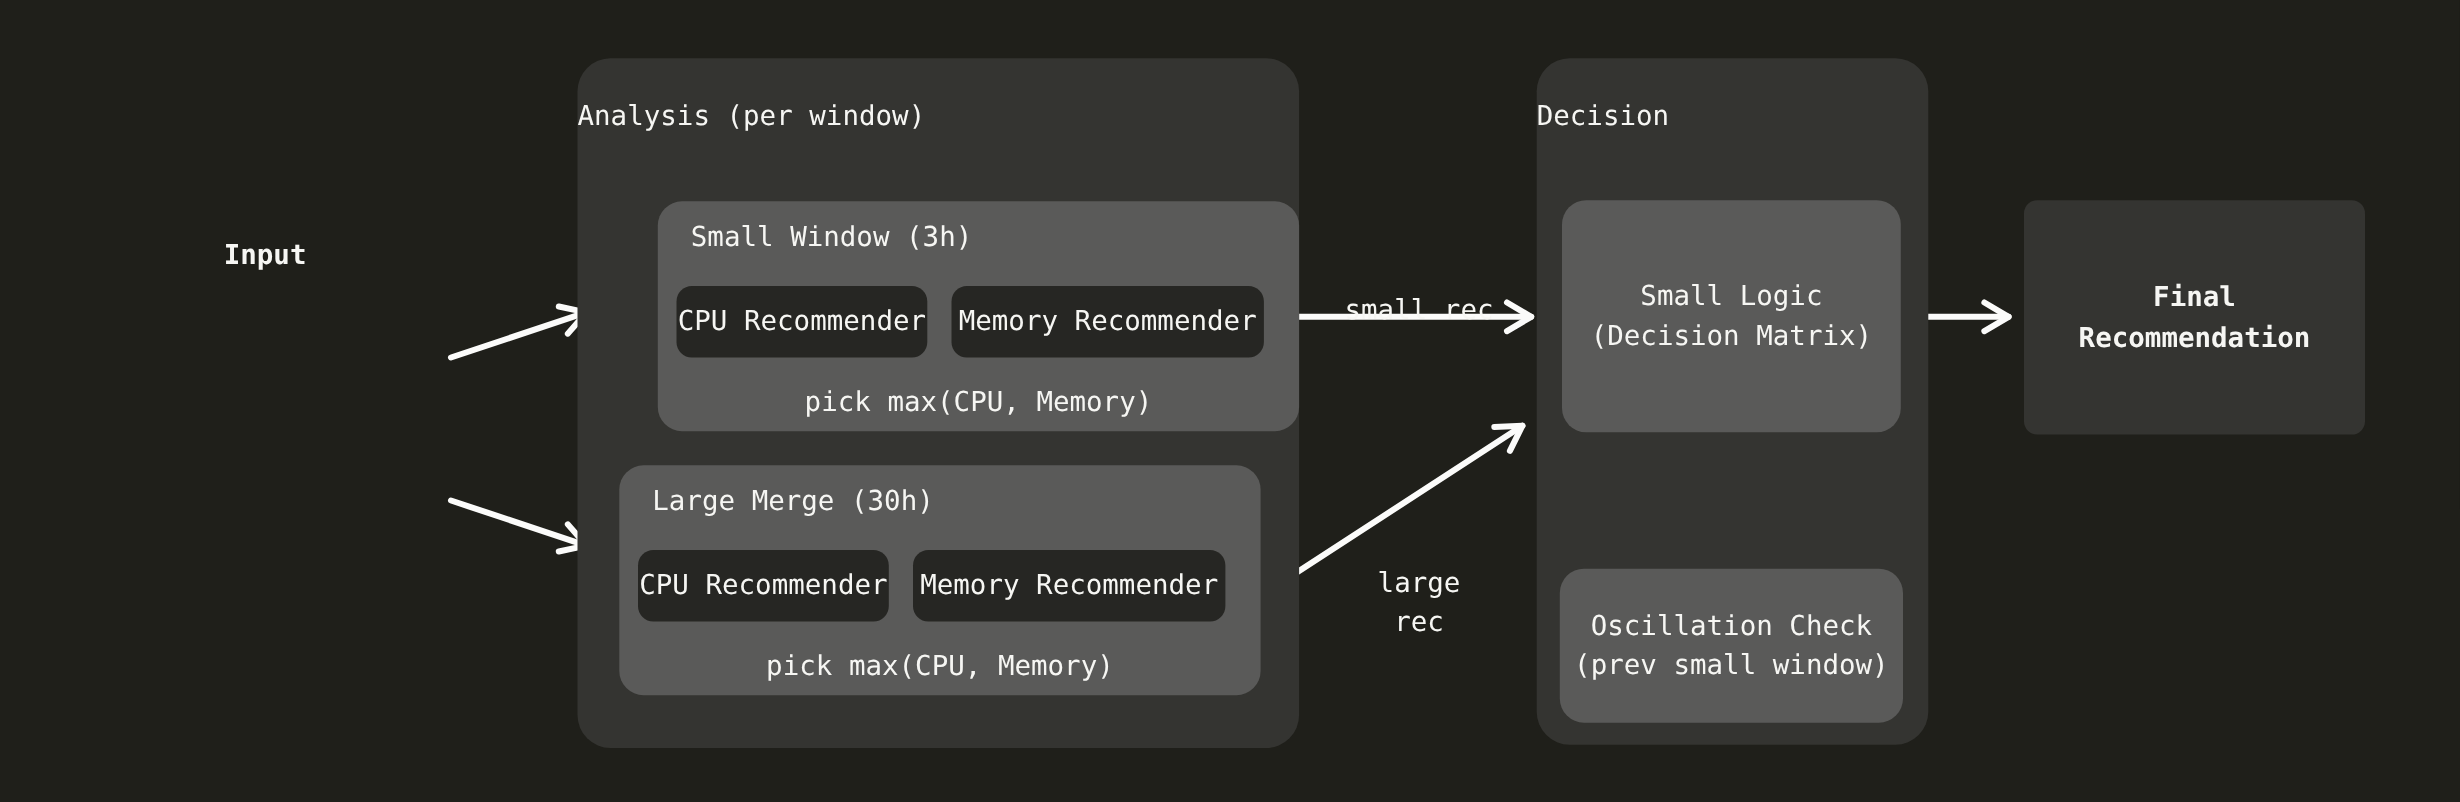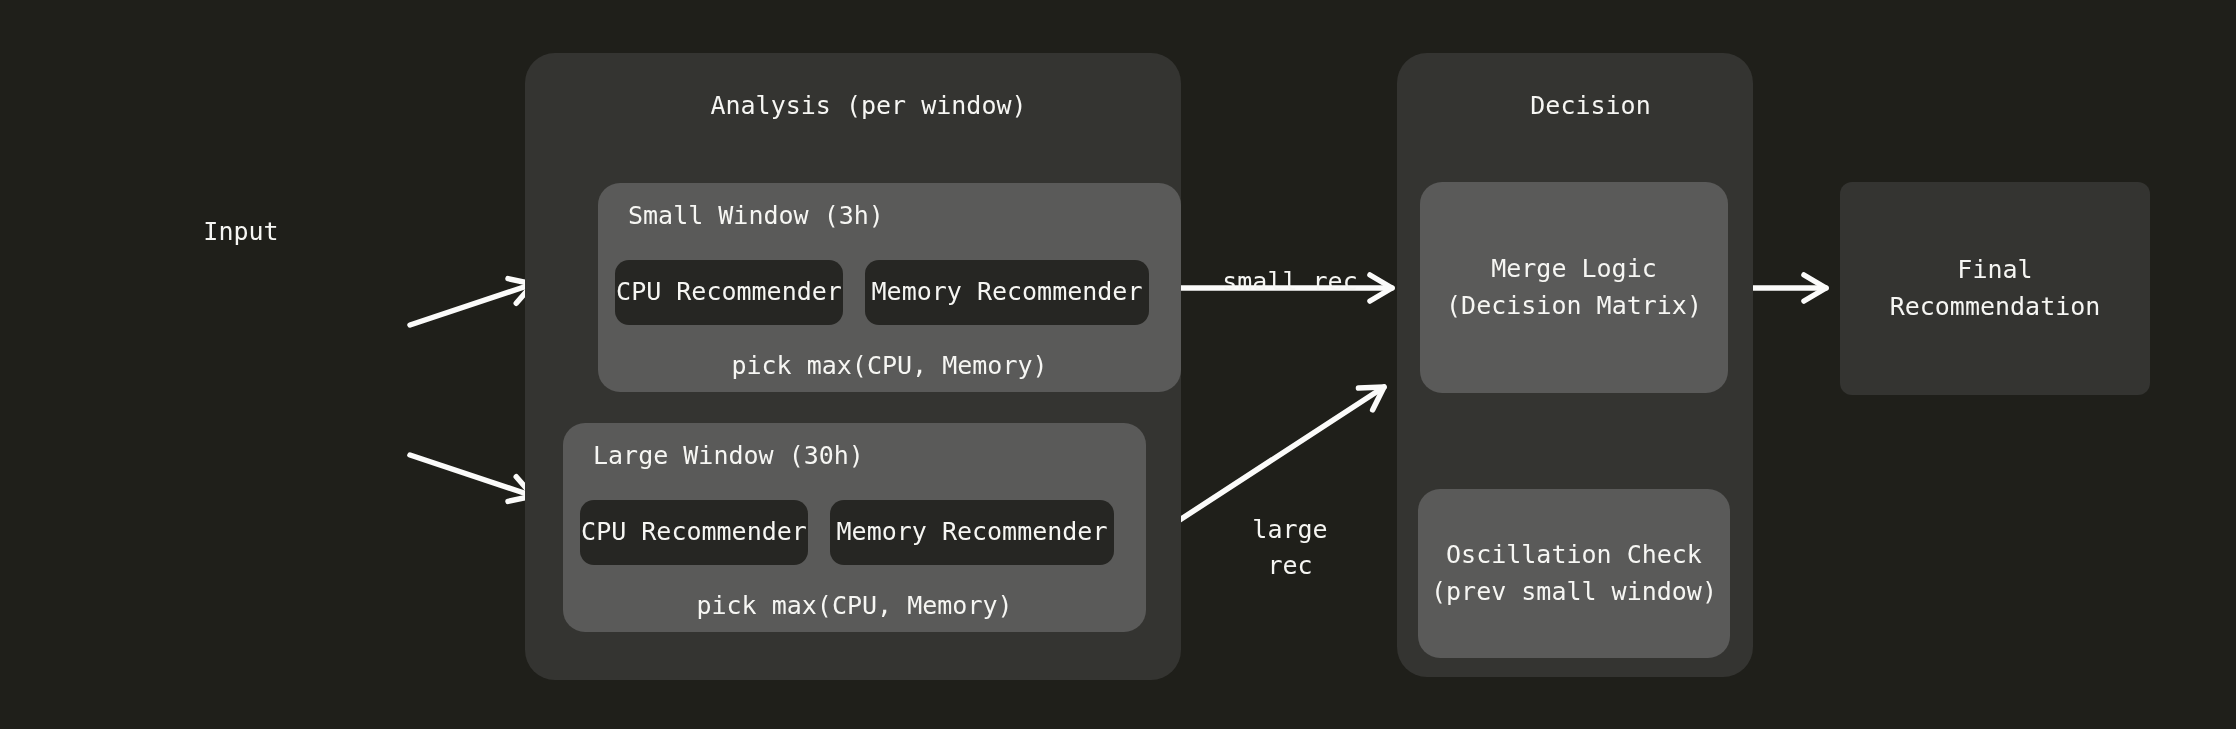--- a/index.html
+++ b/index.html
@@ -11,25 +11,25 @@
     --arrow:#fbfbfa;
   }
   *{margin:0;padding:0;box-sizing:border-box;}
   html,body{background:var(--background);}
   #canvas{
     position:relative;width:2236px;height:729px;overflow:hidden;
     background:var(--background);color:var(--text);
     font-family:"DejaVu Sans Mono","Liberation Mono",monospace;
     font-size:25px;line-height:1.15;
   }
-  .abs{position:absolute;}
+  .abs{position:absolute;font-weight:bold;}
   .centerflex{display:flex;align-items:center;justify-content:center;text-align:center;}
   .bignode{background:var(--container);border-radius:12px;}
   .container{position:absolute;background:var(--container);border-radius:30px;}
-  .ctitle{position:absolute;left:0;right:0;top:39px;text-align:center;margin-left:31px;}
+  .ctitle{position:absolute;left:0;right:0;top:39px;text-align:left;}
   .panel{position:absolute;background:var(--panel);border-radius:22px;}
   .wtitle{position:absolute;left:30px;top:19px;}
   .chip{
     position:absolute;top:77px;height:65px;background:var(--chip);border-radius:14px;
     display:flex;align-items:center;justify-content:center;font-size:25px;
   }
   .wfooter{position:absolute;left:0;right:0;top:169px;text-align:center;}
   .multiline{white-space:pre-line;line-height:1.45;}
   .edge-label{position:absolute;text-align:center;margin-top:28px;}
   #arrow-layer{position:absolute;left:0;top:0;}
@@ -67,44 +67,44 @@
       <div class="chip" style="left:17px;width:228px;">
         <span>CPU Recommender</span>
       </div>
       <div class="chip" style="left:267px;width:284px;">
         <span>Memory Recommender</span>
       </div>
       <div class="wfooter">pick max(CPU, Memory)</div>
     </div>
 
     <div class="panel" style="left:38px;top:370px;width:583px;height:209px;">
-      <div class="wtitle">Large Window (30h)</div>
+      <div class="wtitle">Large Merge (30h)</div>
       <div class="chip" style="left:17px;width:228px;">
         <span>CPU Recommender</span>
       </div>
       <div class="chip" style="left:267px;width:284px;">
         <span>Memory Recommender</span>
       </div>
       <div class="wfooter">pick max(CPU, Memory)</div>
     </div>
   </div>
 
   <div class="edge-label" style="left:1165px;top:240px;width:250px;">small rec</div>
   <div class="edge-label multiline" style="left:1215px;top:484px;width:150px;">large
 rec</div>
 
   <div class="container" style="left:1397px;top:53px;width:356px;height:624px;">
     <div class="ctitle">Decision</div>
 
     <div class="panel centerflex" style="left:23px;top:129px;width:308px;height:211px;">
-      <span class="multiline">Merge Logic
+      <span class="multiline">Small Logic
 (Decision Matrix)</span>
     </div>
 
-    <div class="panel centerflex" style="left:21px;top:436px;width:312px;height:169px;">
+    <div class="panel centerflex" style="left:21px;top:464px;width:312px;height:140px;">
       <span class="multiline">Oscillation Check
 (prev small window)</span>
     </div>
   </div>
 
   <div class="abs bignode centerflex" style="left:1840px;top:182px;width:310px;height:213px;">
     <span class="multiline">Final
 Recommendation</span>
   </div>
 

